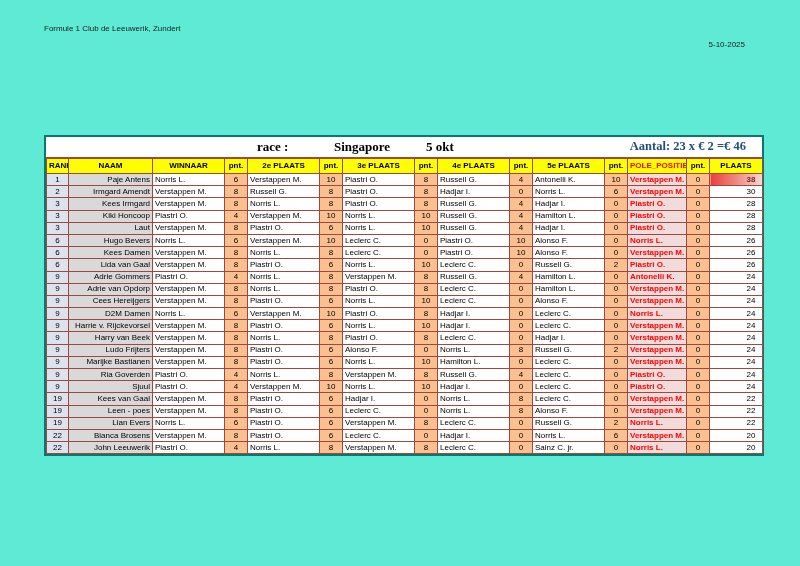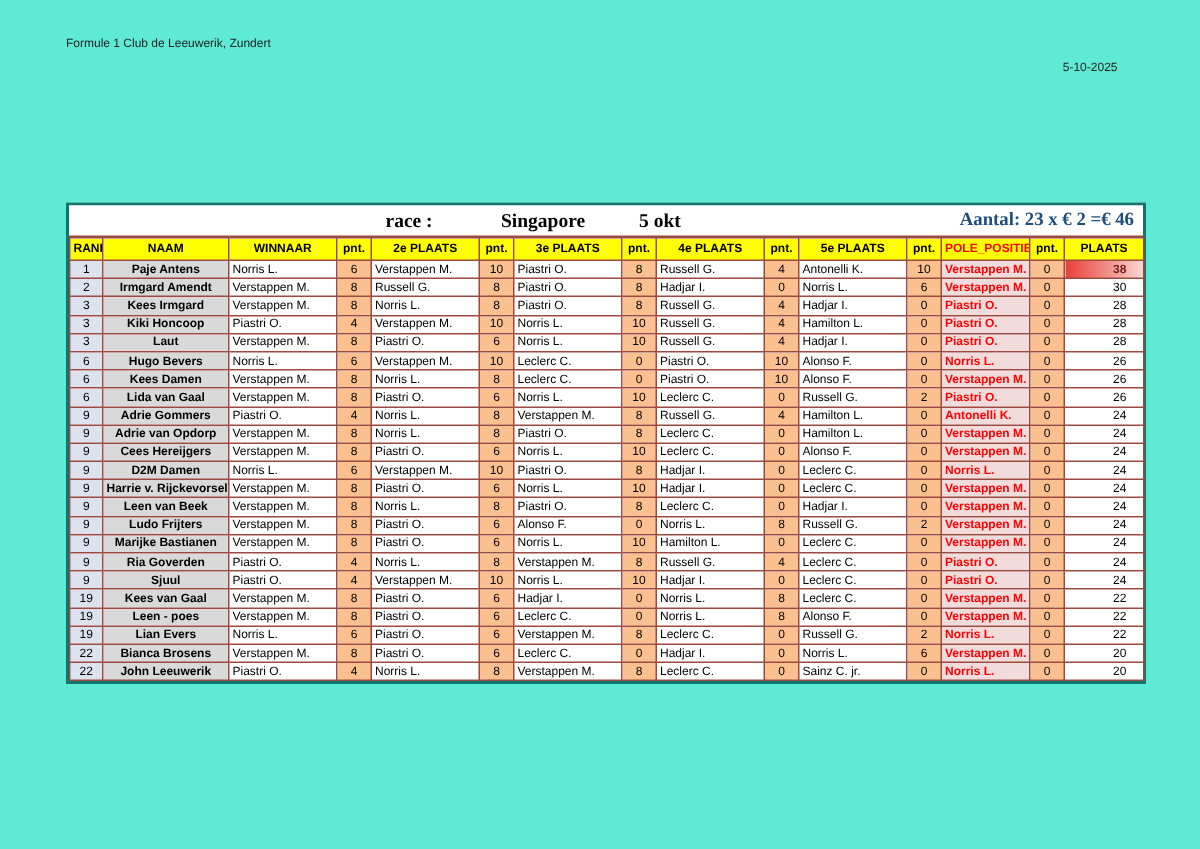--- a/index.html
+++ b/index.html
@@ -13,35 +13,35 @@
   .sheet { position:absolute; top:135px; left:44px; width:720px;
            border:2px solid #0f766e; background:#fff; }
 
   .title-bar { position:relative; height:21px; background:#ffffff;
                font-family:"Liberation Serif", serif; font-weight:bold;
                border-bottom:1px solid #9c4a40; }
   .title-bar span { position:absolute; top:2px; font-size:13px; color:#000; white-space:nowrap; }
   .t-race  { left:211px; }
   .t-name  { left:288px; }
   .t-date  { left:380px; }
-  .t-fee   { right:6px; color:#1F4E7C !important; font-size:12.5px !important; }
+  .t-fee   { right:16px; color:#1F4E7C !important; font-size:12.5px !important; }
 
   table { width:716px; table-layout:fixed; border-collapse:collapse; }
   th, td { border:1px solid #9c4a40; font-size:8px; line-height:1;
            overflow:hidden; white-space:nowrap; padding:0 2px; }
   thead th { background:#FFFF00; height:15px; font-weight:bold; color:#000; text-align:center; }
   thead th.pole-header { color:#FF0000; }
   tbody td { height:12.2px; background:#ffffff; color:#000; }
 
   td.c-rank   { background:#DCE3EE; text-align:center; }
-  td.c-naam   { background:#D9D9D9; font-weight:bold; text-align:center; }
+  td.c-naam   { background:#D9D9D9; font-weight:normal; text-align:right; }
   td.c-driver { background:#ffffff; text-align:left; }
   td.c-pnt    { background:#FAC090; text-align:center; }
   td.c-pole   { background:#F2DCDB; color:#FF0000; font-weight:bold; text-align:left; }
-  td.c-total  { background:#ffffff; text-align:left;padding-left:32px; }
+  td.c-total  { background:#ffffff; text-align:center;padding-left:32px; }
   td.total-highlight { background:linear-gradient(90deg,#e8403a 0%,#ee837b 45%,#f8d8d4 100%);
                        color:#7c1d1d; font-weight:bold; }
 </style>
 </head>
 <body>
 
 <div class="page">
   <div class="hdr-left">Formule 1 Club de Leeuwerik, Zundert</div>
   <div class="hdr-right">5-10-2025</div>
 
@@ -307,21 +307,21 @@
             <td class="c-driver">Hadjar I.</td>
             <td class="c-pnt">0</td>
             <td class="c-driver">Leclerc C.</td>
             <td class="c-pnt">0</td>
             <td class="c-pole">Verstappen M.</td>
             <td class="c-pnt">0</td>
             <td class="c-total">24</td>
           </tr>
           <tr>
             <td class="c-rank">9</td>
-            <td class="c-naam">Leen van Beek</td>
+            <td class="c-naam">Harry van Beek</td>
             <td class="c-driver">Verstappen M.</td>
             <td class="c-pnt">8</td>
             <td class="c-driver">Norris L.</td>
             <td class="c-pnt">8</td>
             <td class="c-driver">Piastri O.</td>
             <td class="c-pnt">8</td>
             <td class="c-driver">Leclerc C.</td>
             <td class="c-pnt">0</td>
             <td class="c-driver">Hadjar I.</td>
             <td class="c-pnt">0</td>

